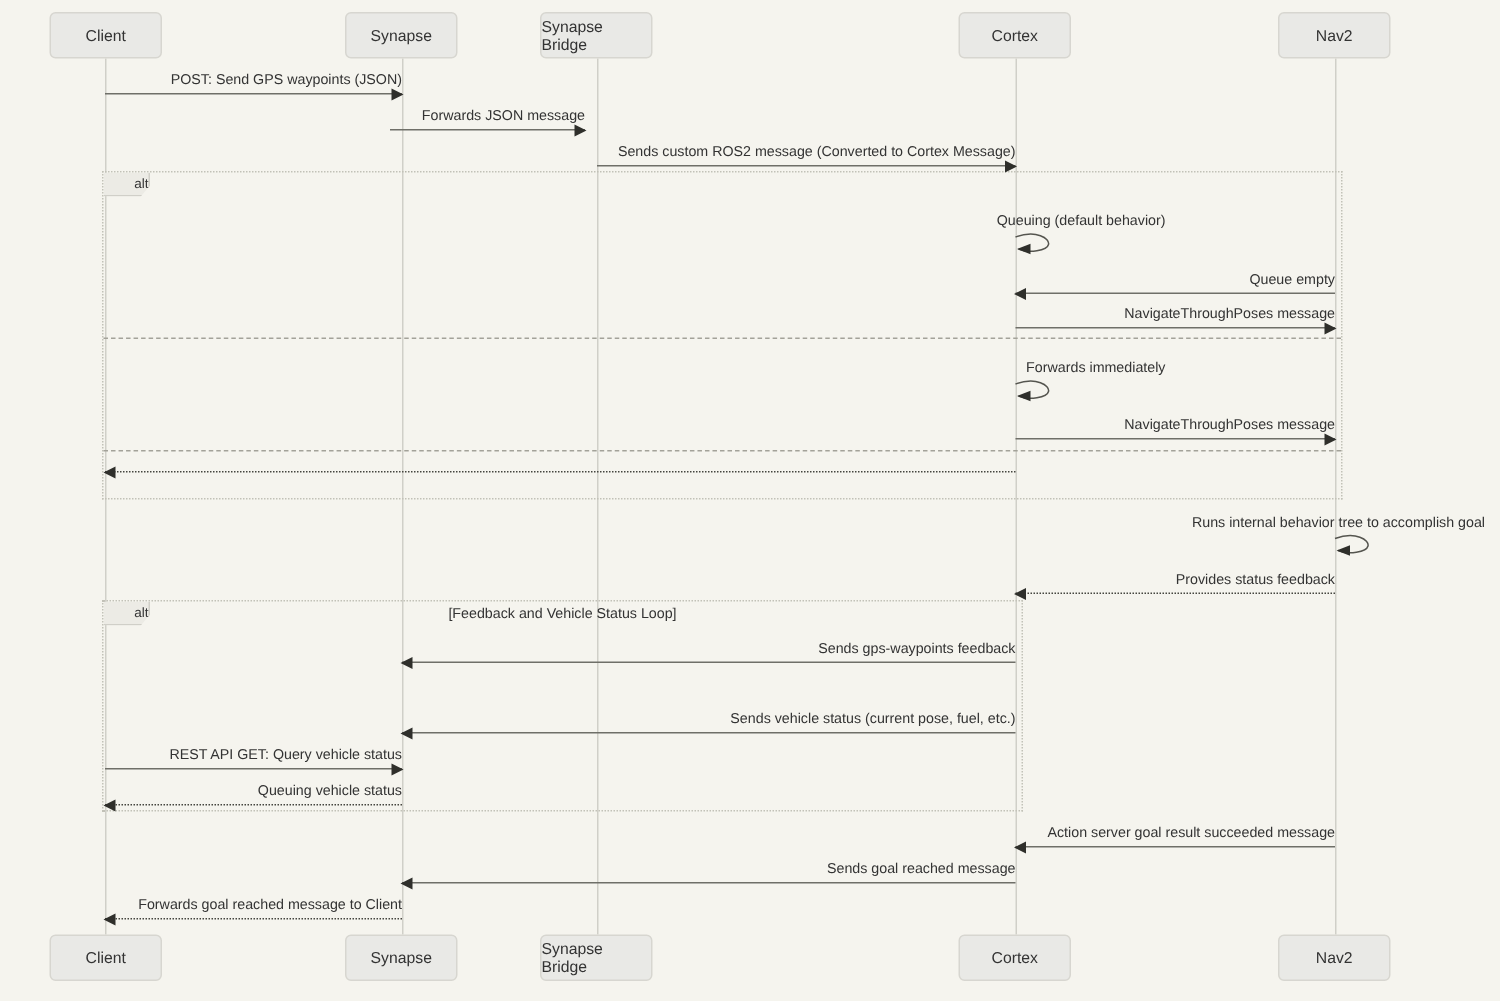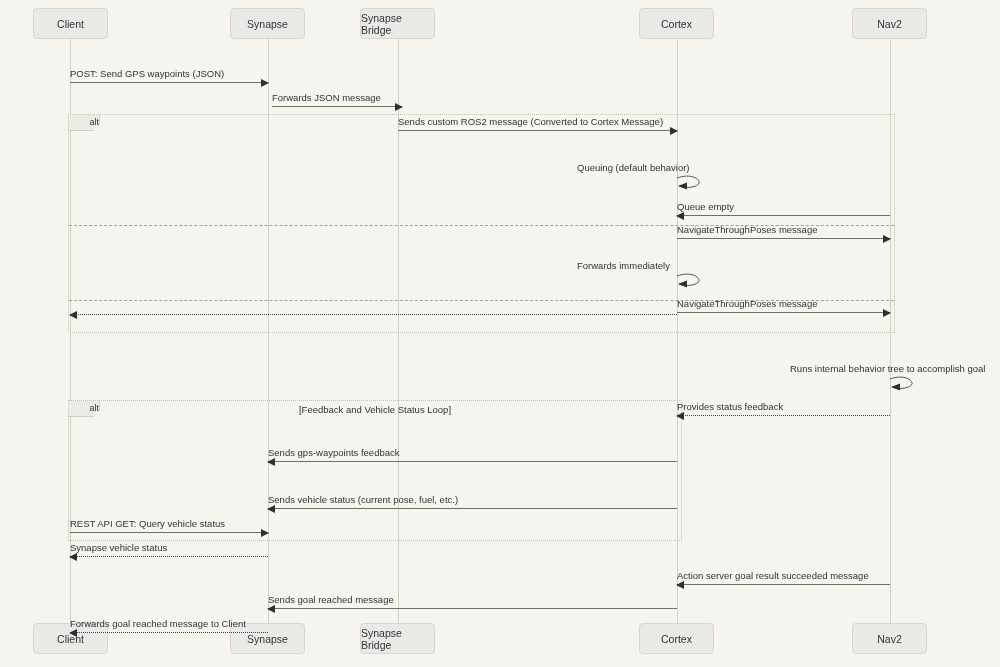--- a/index.html
+++ b/index.html
@@ -19,21 +19,21 @@
   .tab {
     position:absolute; top:0; left:0; width:30px; height:15px;
     background:#ecebe5; border-right:1px solid #d0cfc8; border-bottom:1px solid #d0cfc8;
     clip-path:polygon(0 0,100% 0,100% 55%,80% 100%,0 100%);
     font-size:9px; color:#333; text-align:right; line-height:15px;
   }
   .guard { position:absolute; top:3px; left:0; right:0; text-align:center; font-size:9.5px; color:#333; }
   .divider { position:absolute; left:0; right:0; height:0; border-top:1px dashed #a3a299; }
 
   .msg { position:absolute; }
-  .lbl { font-size:9.5px; color:#333; text-align:left; white-space:nowrap; height:12px; line-height:12px; margin-bottom:2px;margin-top:20px; }
+  .lbl { font-size:9.5px; color:#333; text-align:right; white-space:nowrap; height:12px; line-height:12px; margin-bottom:2px; }
   .line { height:0; border-top:1px solid #6f6f68; position:relative; }
   .line.dotted { border-top:1px dotted #45453f; }
   .head { position:absolute; top:-4px; width:0; height:0; border-top:4px solid transparent; border-bottom:4px solid transparent; }
   .head.right { right:-1px; border-left:8px solid #2f2f2b; }
   .head.left  { left:-1px;  border-right:8px solid #2f2f2b; }
 
   .selfmsg { position:absolute; width:200px; }
   .selfmsg .lbl { margin-bottom:0; }
   .selfmsg svg { display:block; margin-left:99px; margin-top:1px; }
 </style>
@@ -70,21 +70,21 @@
   <div class="actor" style="left:639px;top:623px">Cortex</div>
   <div class="actor" style="left:852px;top:623px">Nav2</div>
 
   <div class="msg" style="left:70px;top:48px;width:198px">
     <div class="lbl">POST: Send GPS waypoints (JSON)</div>
     <div class="line">
         <span class="head right"></span>
       </div>
   </div>
 
-  <div class="msg" style="left:272px;top:72px;width:130px">
+  <div class="msg" style="left:260px;top:72px;width:130px">
     <div class="lbl">Forwards JSON message</div>
     <div class="line">
         <span class="head right"></span>
       </div>
   </div>
 
   <div class="msg" style="left:398px;top:96px;width:279px">
     <div class="lbl">Sends custom ROS2 message (Converted to Cortex Message)</div>
     <div class="line">
         <span class="head right"></span>
@@ -165,21 +165,21 @@
   </div>
 
   <div class="msg" style="left:70px;top:498px;width:198px">
     <div class="lbl">REST API GET: Query vehicle status</div>
     <div class="line">
         <span class="head right"></span>
       </div>
   </div>
 
   <div class="msg" style="left:70px;top:522px;width:198px">
-    <div class="lbl">Synapse vehicle status</div>
+    <div class="lbl">Queuing vehicle status</div>
     <div class="line dotted">
         <span class="head left"></span>
       </div>
   </div>
 
   <div class="msg" style="left:677px;top:550px;width:213px">
     <div class="lbl">Action server goal result succeeded message</div>
     <div class="line">
         <span class="head left"></span>
       </div>

